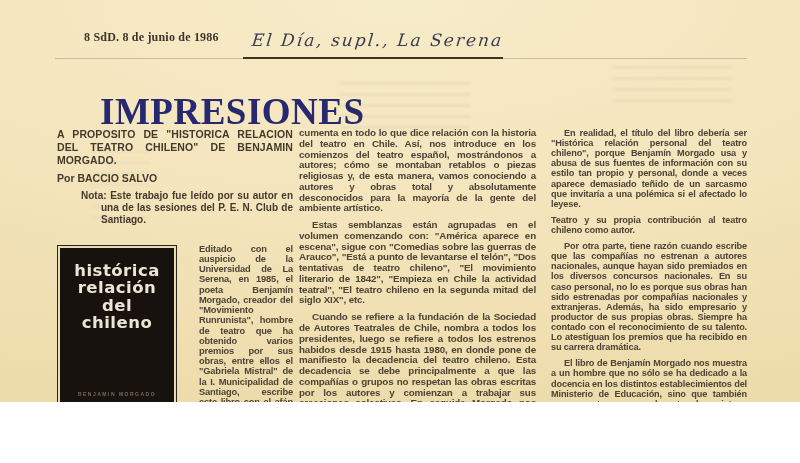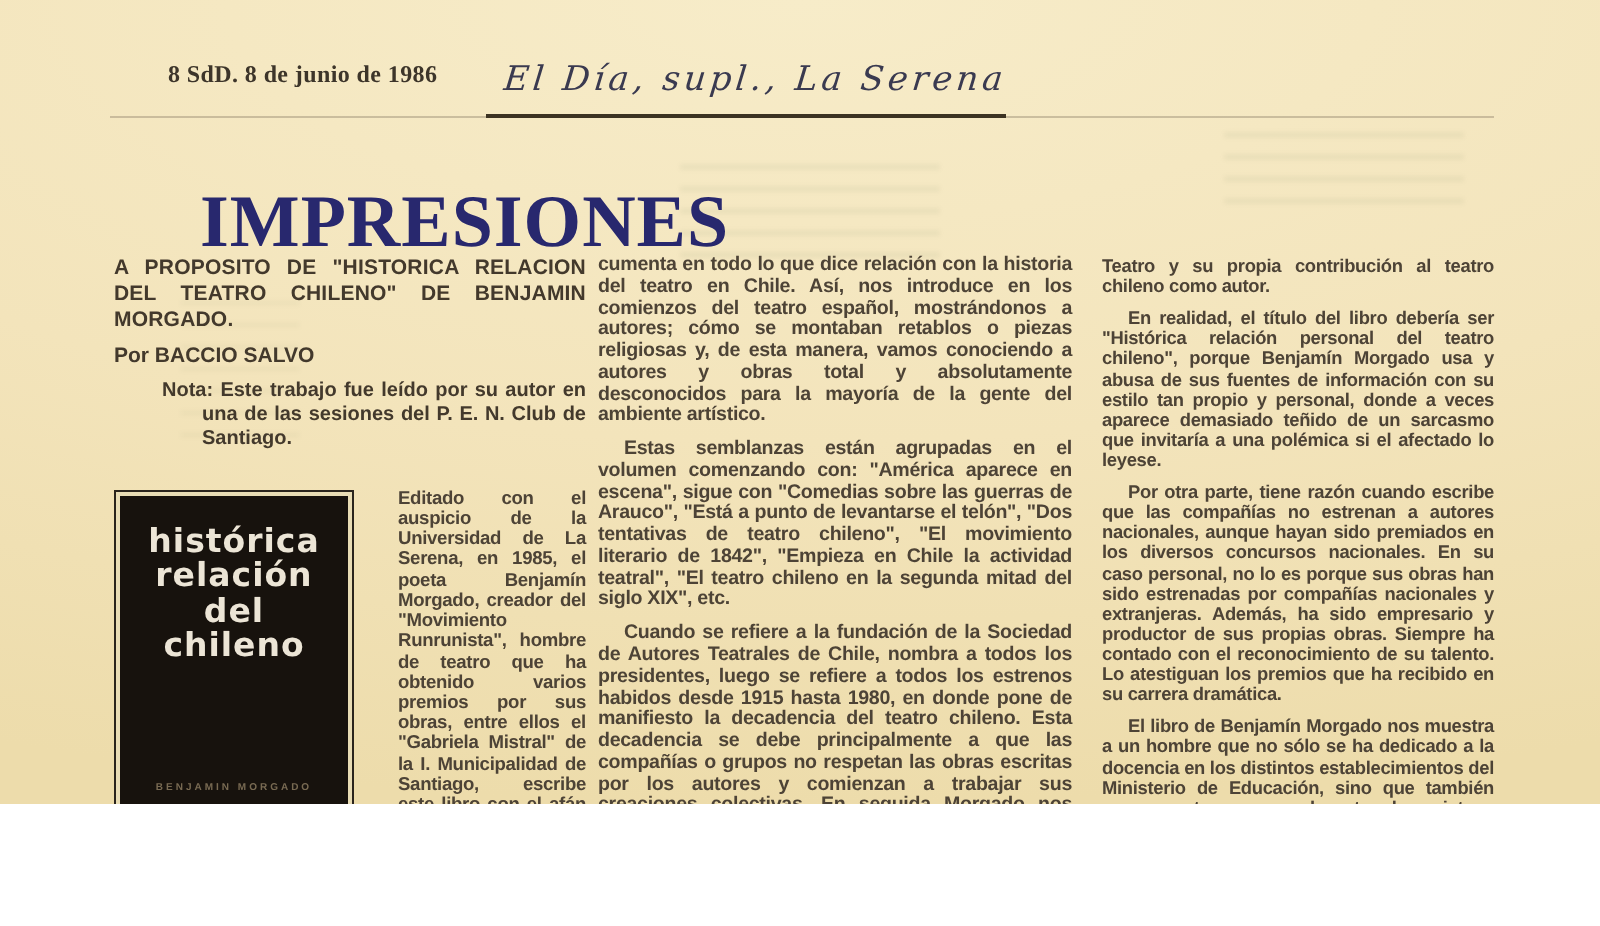--- a/index.html
+++ b/index.html
@@ -135,19 +135,19 @@
     </div>
   </div>
 
   <div class="col col2">
     <p class="body">cumenta en todo lo que dice relación con la historia del teatro en Chile. Así, nos introduce en los comienzos del teatro español, mostrándonos a autores; cómo se montaban retablos o piezas religiosas y, de esta manera, vamos conociendo a autores y obras total y absolutamente desconocidos para la mayoría de la gente del ambiente artístico.</p>
     <p class="body indent">Estas semblanzas están agrupadas en el volumen comenzando con: "América aparece en escena", sigue con "Comedias sobre las guerras de Arauco", "Está a punto de levantarse el telón", "Dos tentativas de teatro chileno", "El movimiento literario de 1842", "Empieza en Chile la actividad teatral", "El teatro chileno en la segunda mitad del siglo XIX", etc.</p>
     <p class="body indent">Cuando se refiere a la fundación de la Sociedad de Autores Teatrales de Chile, nombra a todos los presidentes, luego se refiere a todos los estrenos habidos desde 1915 hasta 1980, en donde pone de manifiesto la decadencia del teatro chileno. Esta decadencia se debe principalmente a que las compañías o grupos no respetan las obras escritas por los autores y comienzan a trabajar sus creaciones colectivas. En seguida Morgado nos informa sobre el Premio Nacional de Teatro, los Premios Municipales de</p>
   </div>
 
   <div class="col col3">
+    <p class="body indent">En realidad, el título del libro debería ser "Histórica relación personal del teatro chileno", porque Benjamín Morgado usa y abusa de sus fuentes de información con su estilo tan propio y personal, donde a veces aparece demasiado teñido de un sarcasmo que invitaría a una polémica si el afectado lo leyese.</p>
     <p class="body">Teatro y su propia contribución al teatro chileno como autor.</p>
-    <p class="body indent">En realidad, el título del libro debería ser "Histórica relación personal del teatro chileno", porque Benjamín Morgado usa y abusa de sus fuentes de información con su estilo tan propio y personal, donde a veces aparece demasiado teñido de un sarcasmo que invitaría a una polémica si el afectado lo leyese.</p>
     <p class="body indent">Por otra parte, tiene razón cuando escribe que las compañías no estrenan a autores nacionales, aunque hayan sido premiados en los diversos concursos nacionales. En su caso personal, no lo es porque sus obras han sido estrenadas por compañías nacionales y extranjeras. Además, ha sido empresario y productor de sus propias obras. Siempre ha contado con el reconocimiento de su talento. Lo atestiguan los premios que ha recibido en su carrera dramática.</p>
     <p class="body indent">El libro de Benjamín Morgado nos muestra a un hombre que no sólo se ha dedicado a la docencia en los distintos establecimientos del Ministerio de Educación, sino que también nos encontramos con el poeta, el prosista y, por sobre todo, con el hombre de teatro que nos deja un valioso testimonio.</p>
   </div>
 
 </div>
 
 </body></html>

